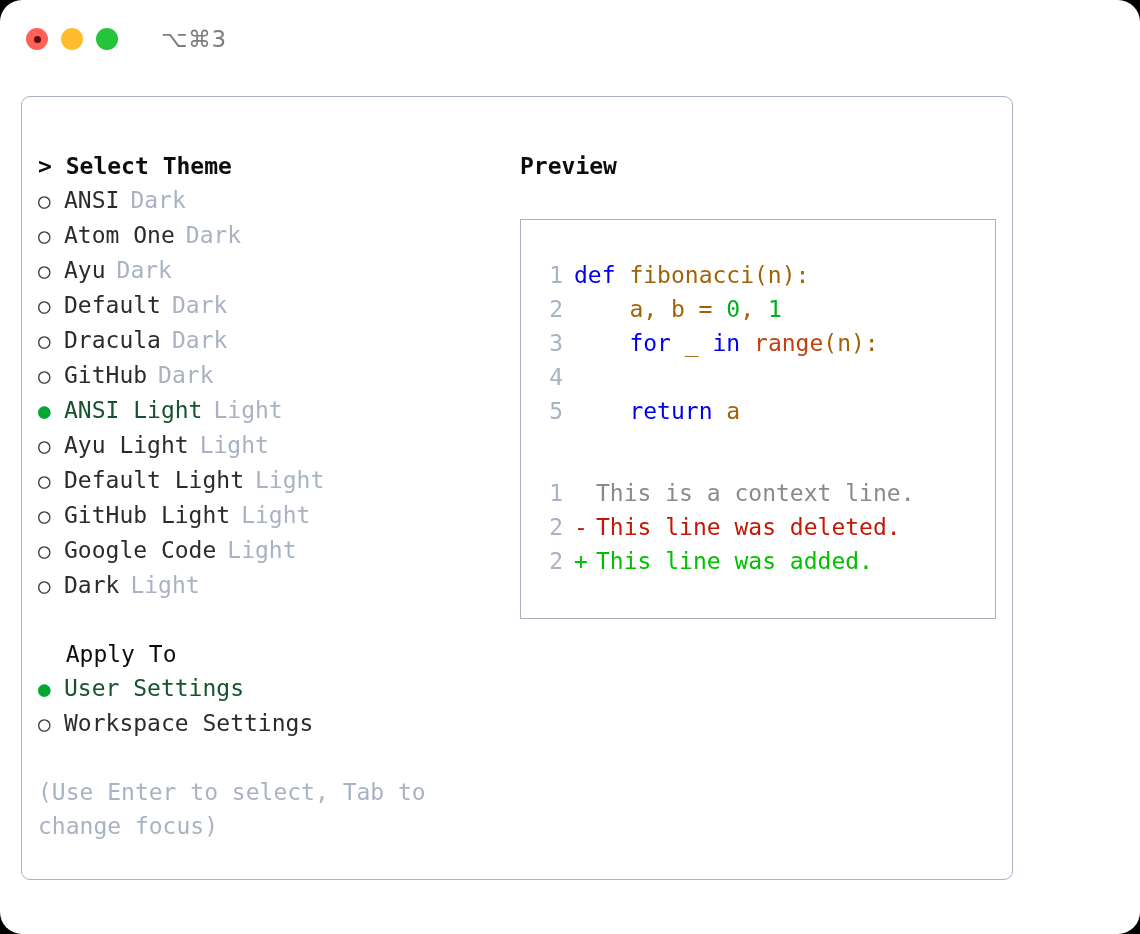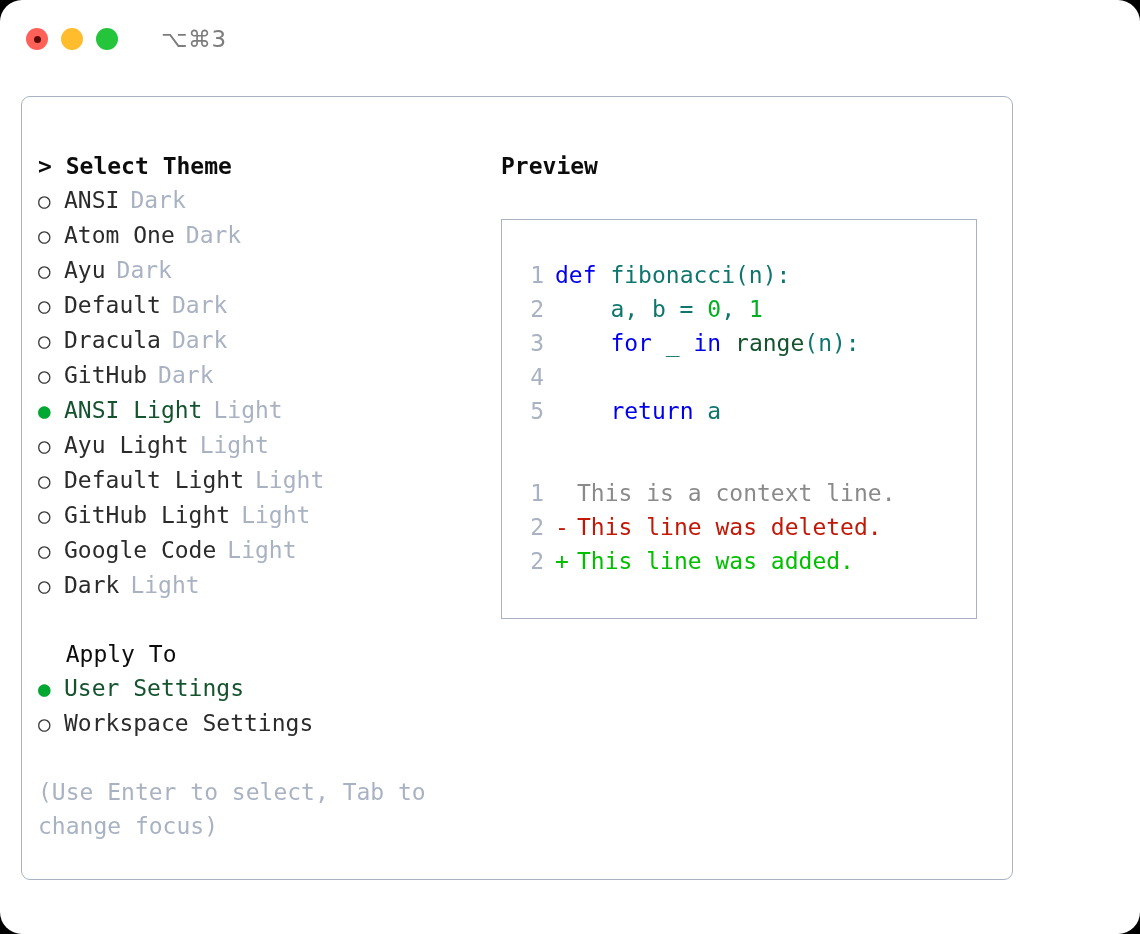--- a/index.html
+++ b/index.html
@@ -133,21 +133,21 @@
     margin-top: 34px;
     font-size: 23px;
     line-height: 34px;
     color: #a9b2c3;
     width: 420px;
   }
 
   
   .right-col {
     position: absolute;
-    left: 479px;
+    left: 498px;
     top: 52px;
     width: 500px;
   }
   .preview-title {
     font-size: 23px;
     line-height: 34px;
     color: #0c0c0c;
     font-weight: bold;
   }
   .preview-box {
@@ -169,22 +169,22 @@
   }
   .lineno {
     width: 28px;
     flex: 0 0 28px;
     text-align: right;
     color: #a9b2c3;
     margin-right: 11px;
   }
   .tok-kw   { color: #0000ee; }
   .tok-num  { color: #00b020; }
-  .tok-bi   { color: #14532d; }
-  .tok-pl   { color: #0f766e; }
+  .tok-bi   { color: #c2410c; }
+  .tok-pl   { color: #a16207; }
 
   .diff-gap { height: 48px; }
   .diff-mark { width: 22px; flex: 0 0 22px; }
   .diff-ctx  { color: #8a8a8a; }
   .diff-del  { color: #c21807; }
   .diff-add  { color: #00c000; }
 </style>
 </head>
 <body>
 

